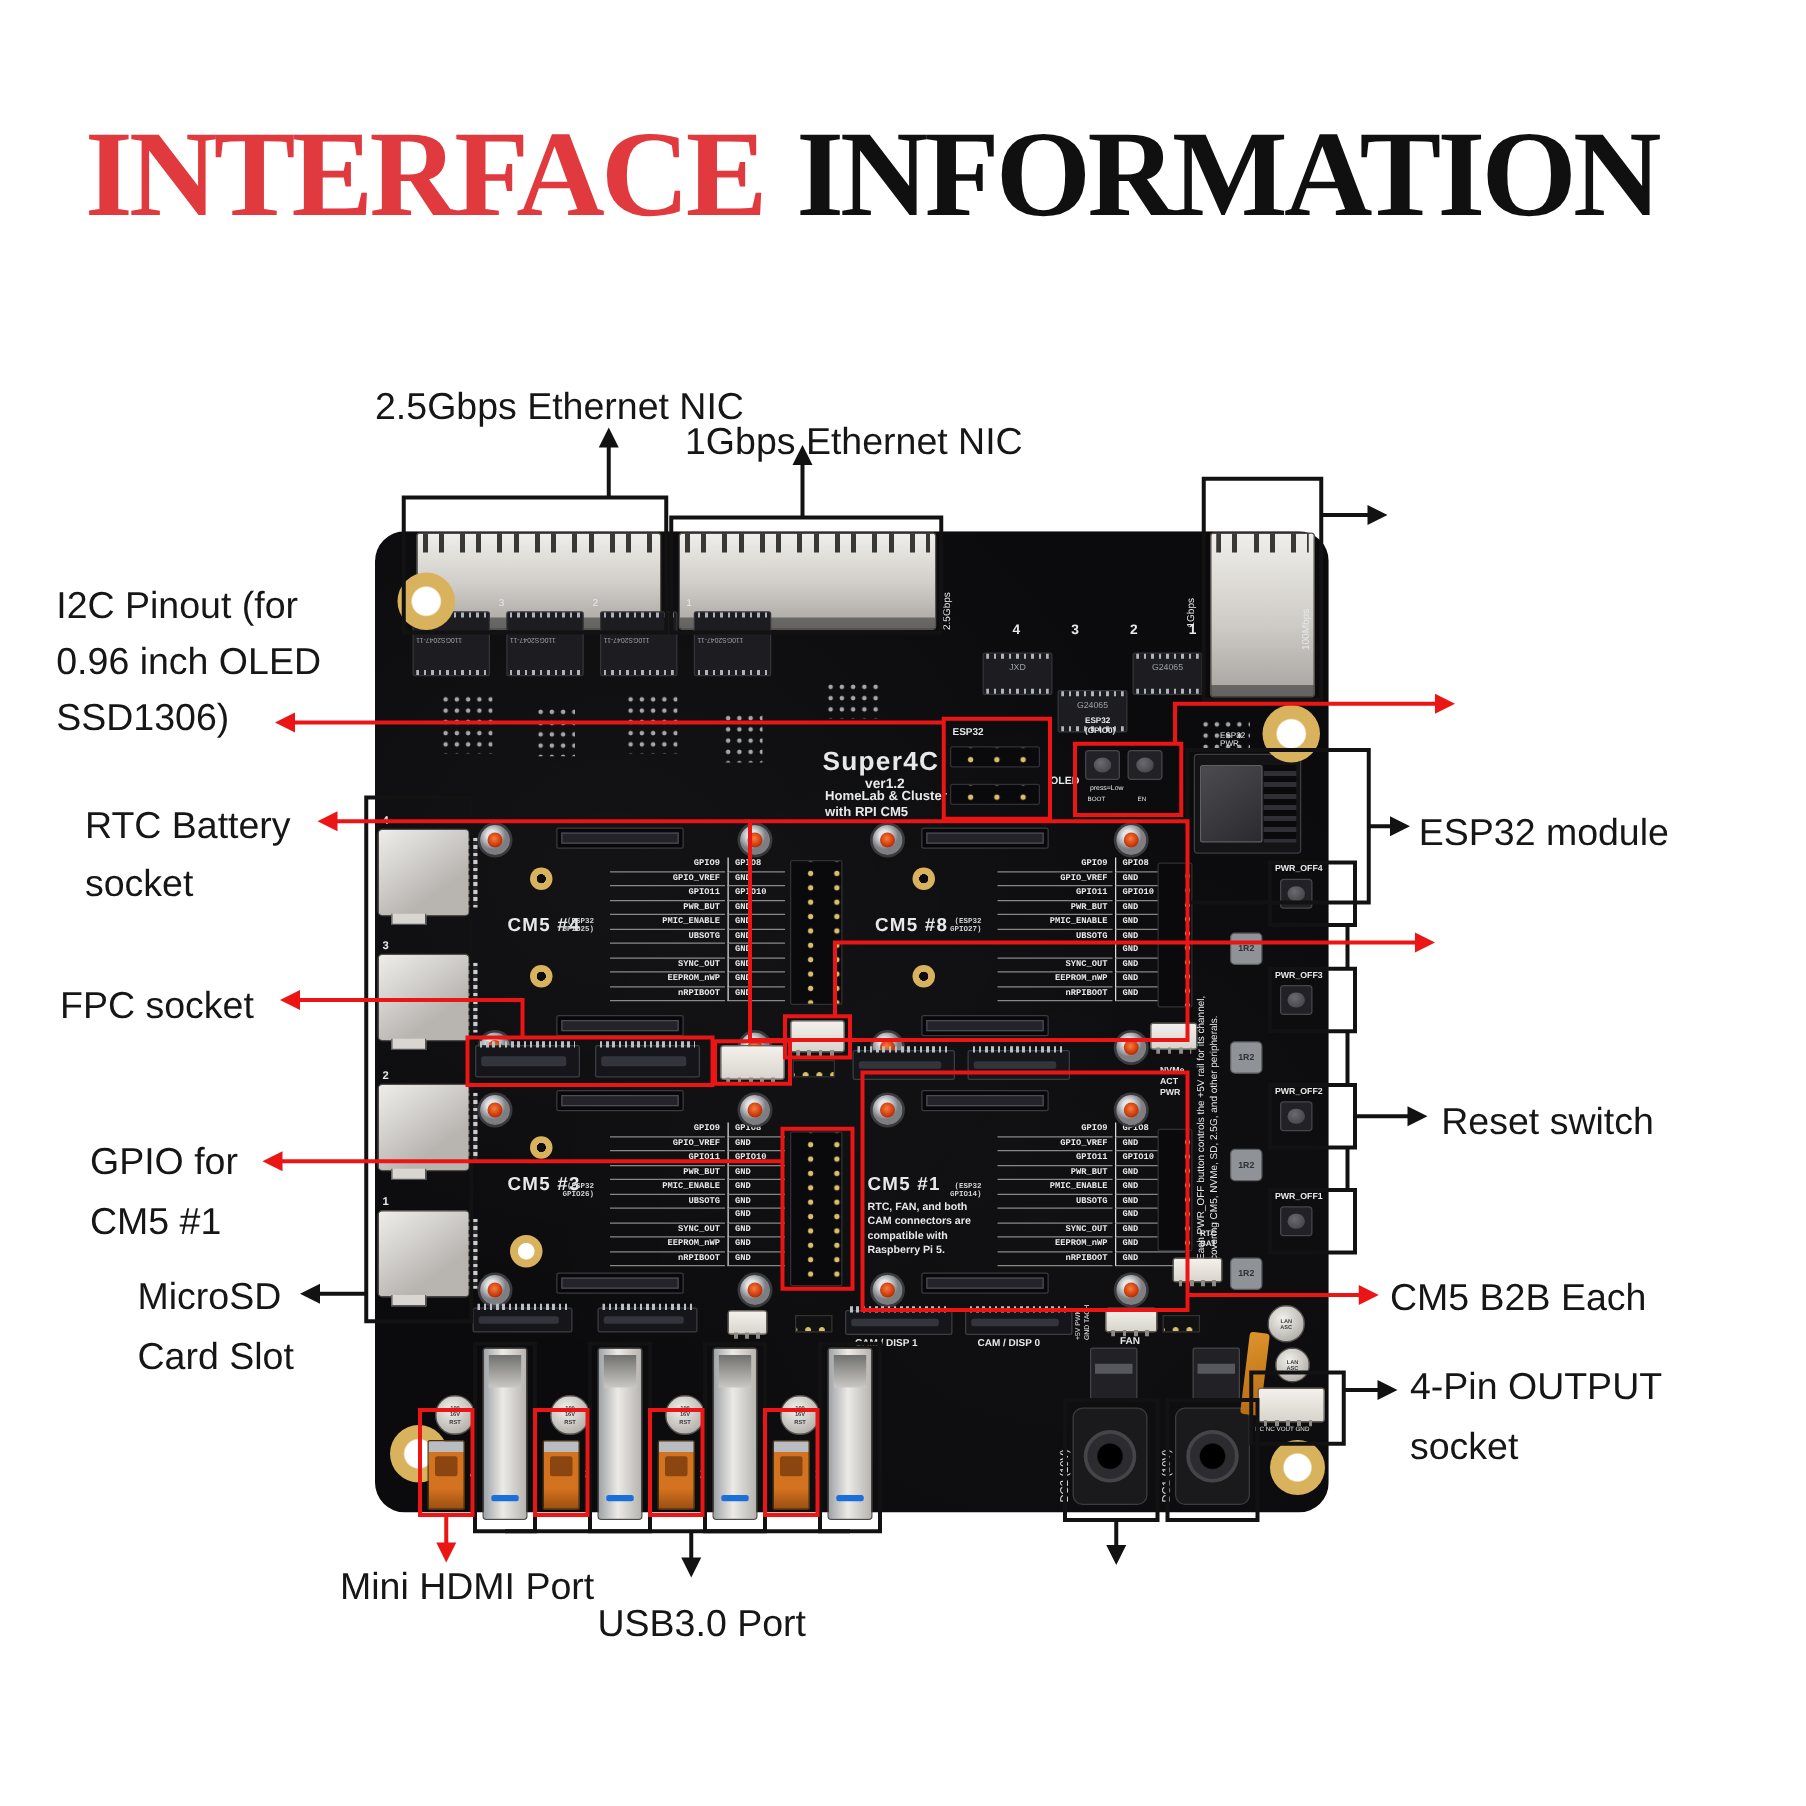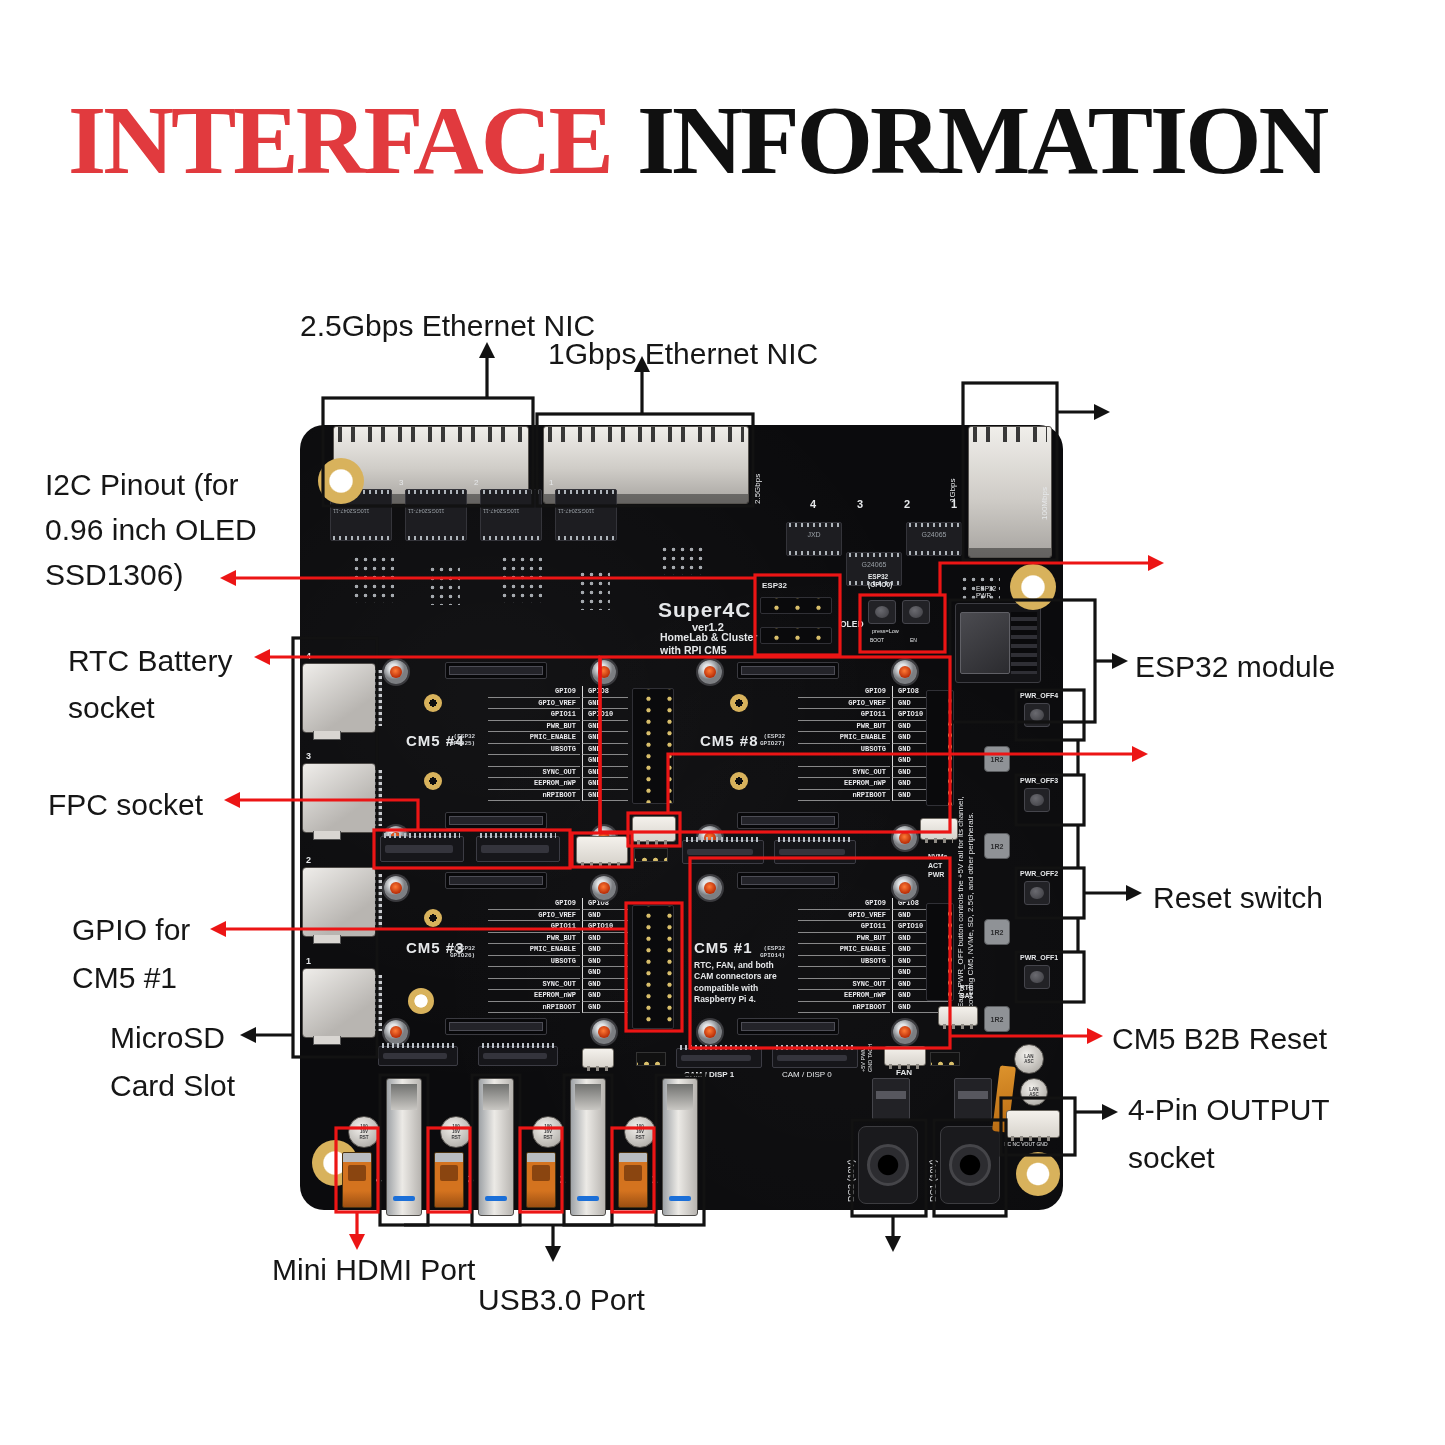--- a/index.html
+++ b/index.html
@@ -373,21 +373,21 @@
           <span class="gt-l">nRPIBOOT</span>
           <span class="gt-r">GND</span>
         </div>
         <span class="gt-note">(ESP32
 GPIO14)</span>
       </div>
 
     <div class="silk" style="left:394px;top:535px;font-size:8.5px;font-weight:bold;line-height:1.35">RTC, FAN, and both
 CAM connectors are
 compatible with
-Raspberry Pi 4.</div>
+Raspberry Pi 5.</div>
 
     <div class="b2b" style="left:145px;top:237px;width:102px;height:17px"></div>
     <div class="b2b" style="left:437px;top:237px;width:102px;height:17px"></div>
     <div class="b2b" style="left:145px;top:387px;width:102px;height:17px"></div>
     <div class="b2b" style="left:437px;top:387px;width:102px;height:17px"></div>
     <div class="b2b" style="left:145px;top:447px;width:102px;height:17px"></div>
     <div class="b2b" style="left:437px;top:447px;width:102px;height:17px"></div>
     <div class="b2b" style="left:145px;top:593px;width:102px;height:17px"></div>
     <div class="b2b" style="left:437px;top:593px;width:102px;height:17px"></div>
 
@@ -466,21 +466,21 @@
 BAT</div>
     <div class="jst" style="left:638px;top:581px;width:40px;height:20px"></div>
 
     <div class="fpc" style="left:78px;top:621px;width:80px;height:20px"></div>
     <div class="fpc" style="left:178px;top:621px;width:80px;height:20px"></div>
     <div class="jst" style="left:282px;top:623px;width:32px;height:20px"></div>
     <div class="p3" style="left:336px;top:627px;width:30px;height:14px"></div>
     <div class="fpc" style="left:376px;top:623px;width:86px;height:20px"></div>
     <div class="fpc" style="left:472px;top:623px;width:86px;height:20px"></div>
     <span class="silk" style="left:384px;top:645px;font-size:8px;font-weight:bold">CAM / DISP 1</span>
-    <span class="silk" style="left:482px;top:645px;font-size:8px;font-weight:normal">CAM / DISP 0</span>
+    <span class="silk" style="left:482px;top:645px;font-size:8px;font-weight:bold">CAM / DISP 0</span>
     <div class="silk vert" style="left:560px;top:609px;height:38px;font-size:5.5px">+5V PWM GND TACH</div>
     <div class="jst" style="left:584px;top:621px;width:42px;height:20px"></div>
     <span class="silk" style="left:596px;top:643px;font-size:8px;font-weight:bold">FAN</span>
     <div class="p3" style="left:630px;top:627px;width:30px;height:14px"></div>
 
     <div class="cap" style="left:48px;top:691px;width:32px;height:32px"><span style="position:static">100
 16V
 RST</span></div>
     <div class="cap" style="left:140px;top:691px;width:32px;height:32px"><span style="position:static">100
 16V
@@ -632,19 +632,19 @@
 SSD1306)</div>
   <div class="lbl" style="left:68px;top:638px;line-height:1.55">RTC Battery
 socket</div>
   <div class="lbl" style="left:48px;top:782px">FPC socket</div>
   <div class="lbl" style="left:72px;top:906px;line-height:1.6">GPIO for
 CM5 #1</div>
   <div class="lbl" style="left:110px;top:1014px;line-height:1.6">MicroSD
 Card Slot</div>
   <div class="lbl" style="left:1135px;top:644px">ESP32 module</div>
   <div class="lbl" style="left:1153px;top:875px">Reset switch</div>
-  <div class="lbl" style="left:1112px;top:1016px">CM5 B2B Reset</div>
+  <div class="lbl" style="left:1112px;top:1016px">CM5 B2B Each</div>
   <div class="lbl" style="left:1128px;top:1086px;line-height:1.6">4-Pin OUTPUT
 socket</div>
   <div class="lbl" style="left:272px;top:1247px">Mini HDMI Port</div>
   <div class="lbl" style="left:478px;top:1277px">USB3.0 Port</div>
 
 </div>
 
 </body></html>

